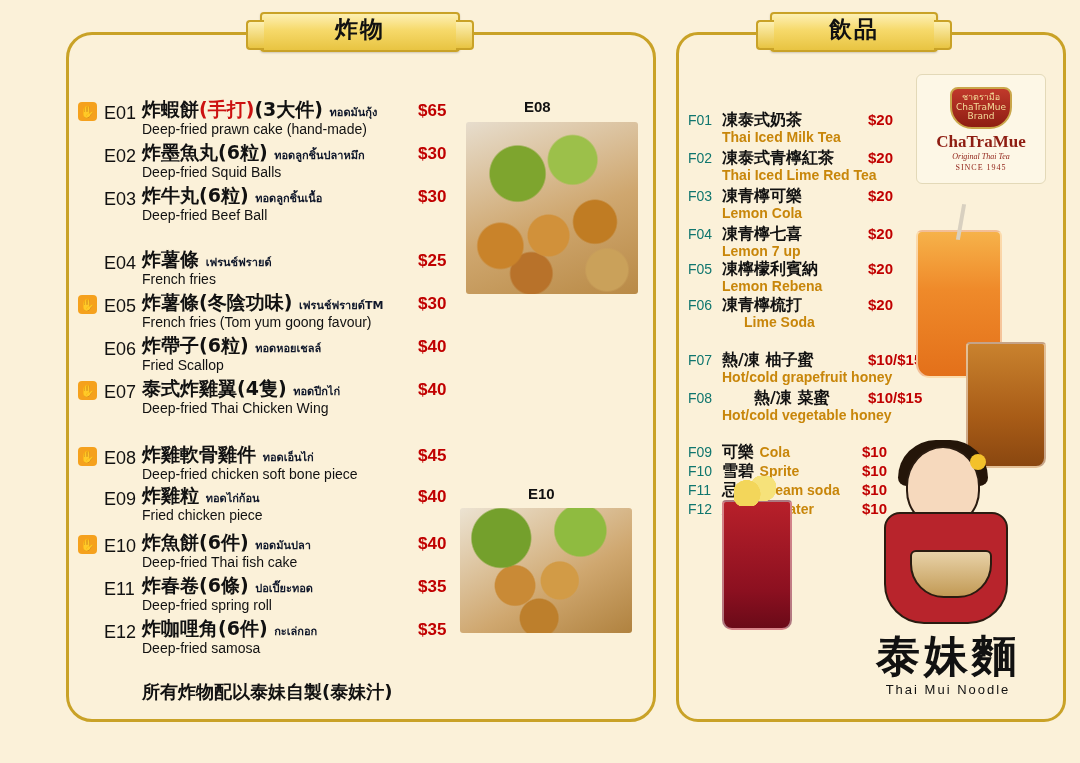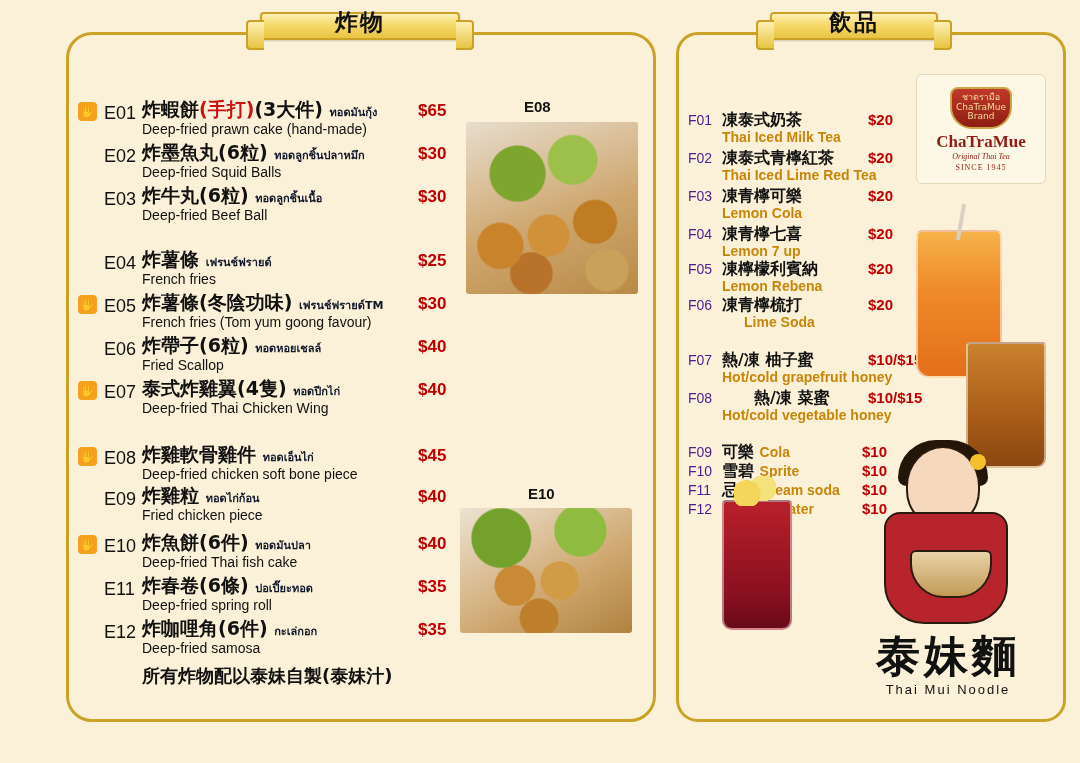--- a/index.html
+++ b/index.html
@@ -22,25 +22,25 @@
     border: 3px solid #c9a227;
     border-radius: 26px;
     background: transparent;
   }
   #panel-fried { left: 66px; top: 32px; width: 590px; height: 690px; }
   #panel-drinks { left: 676px; top: 32px; width: 390px; height: 690px; border-radius: 22px; }
 
   
   .banner {
     position: absolute;
-    height: 28px;
+    height: 40px;
     background: linear-gradient(180deg,#fdf0b4 0%,#f6d96a 45%,#e8c442 100%);
     border: 2px solid #c9a227;
     border-radius: 4px;
-    display: flex; align-items: flex-end; justify-content: center;
+    display: flex; align-items: flex-start; justify-content: center;
     box-shadow: 0 1px 2px rgba(0,0,0,.18);
   }
   .banner::before, .banner::after {
     content: "";
     position: absolute;
     top: 6px;
     width: 16px; height: 26px;
     background: linear-gradient(180deg,#fdf0b4,#e8c442);
     border: 2px solid #c9a227;
   }
@@ -123,30 +123,30 @@
       radial-gradient(circle at 70% 18%, #8fbb40 0 16%, transparent 17%),
       radial-gradient(circle at 32% 62%, #c98a36 0 14%, transparent 15%),
       radial-gradient(circle at 58% 58%, #d29b46 0 15%, transparent 16%),
       radial-gradient(circle at 46% 88%, #bd7f2c 0 13%, transparent 14%),
       linear-gradient(150deg,#ece3d2,#cfa76f 60%,#b0823f);
   }
 
   
   #footer-note {
     position: absolute;
-    left: 142px; top: 664px;
+    left: 142px; top: 680px;
     font-family: "DejaVu Sans", sans-serif;
     font-size: 18px; font-weight: bold; color: #111;
   }
 
   
   .d-code {
     position: absolute;
     font-family: "Liberation Sans", sans-serif;
-    font-size: 14px; color: #4c1d95;
+    font-size: 14px; color: #0f766e;
   }
   .d-cn {
     position: absolute;
     font-family: "DejaVu Sans", sans-serif;
     font-size: 16px; font-weight: bold; color: #111;
     white-space: nowrap;
   }
   .d-en {
     position: absolute;
     font-family: "Liberation Sans", sans-serif;

